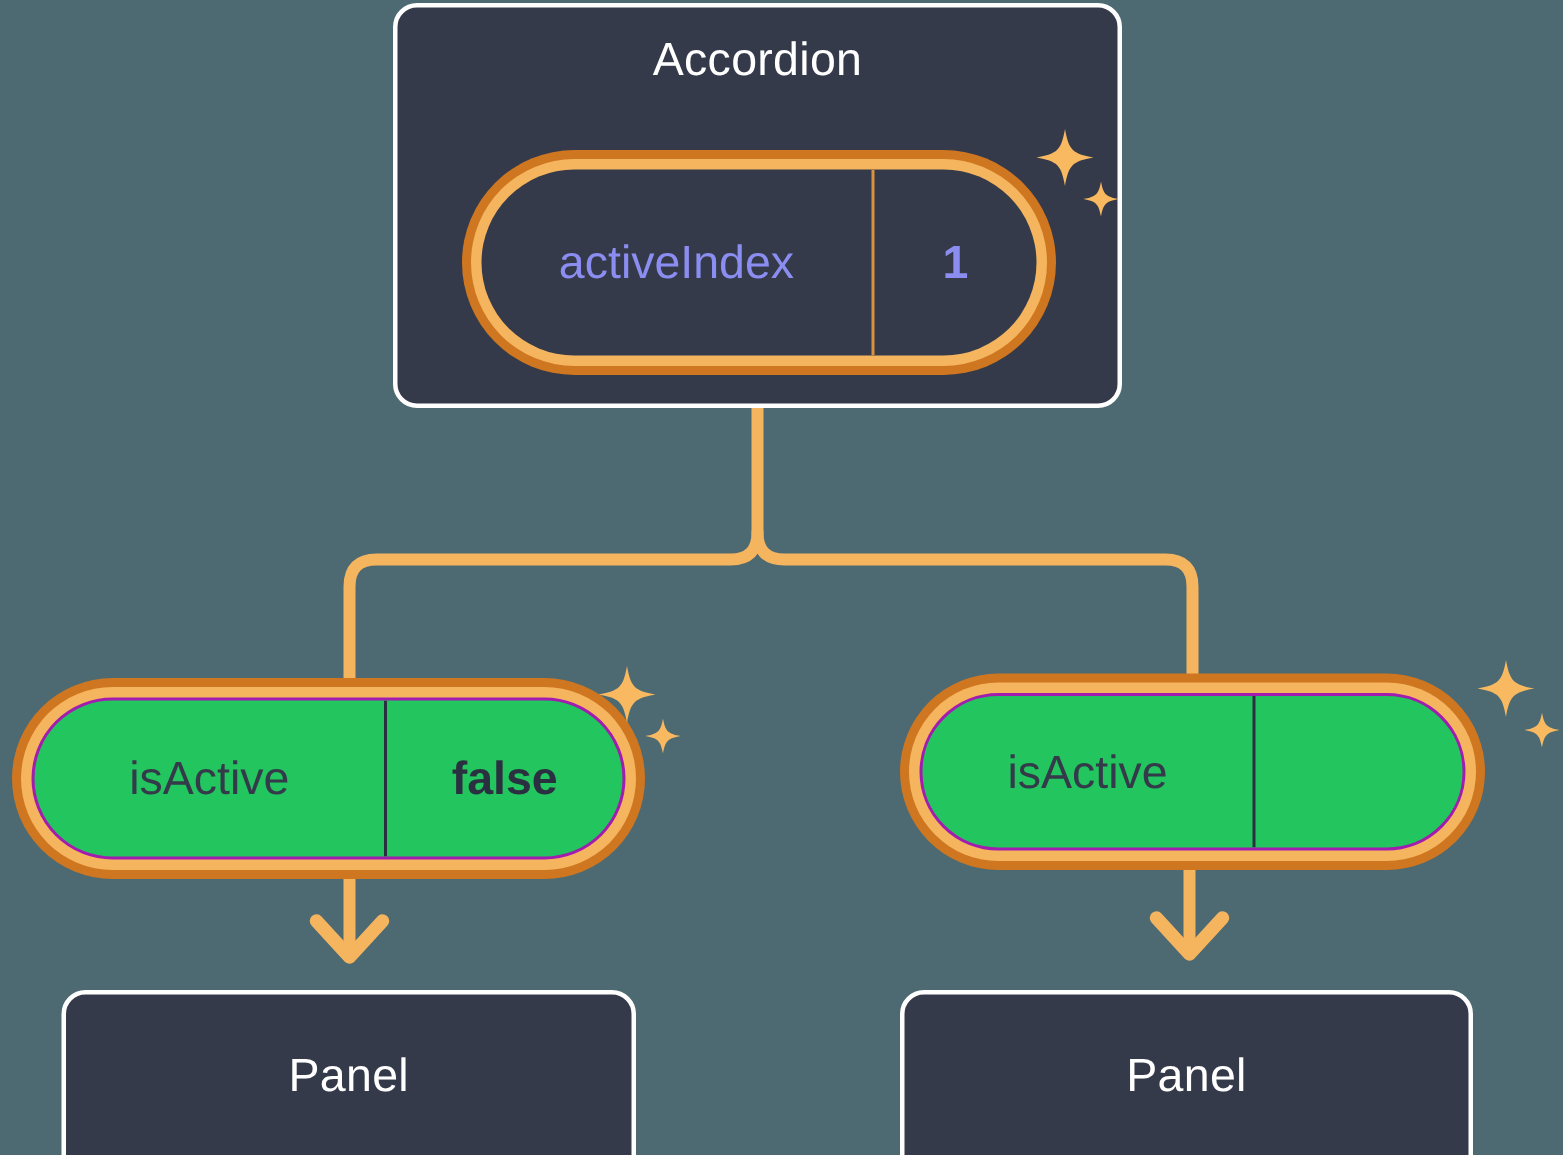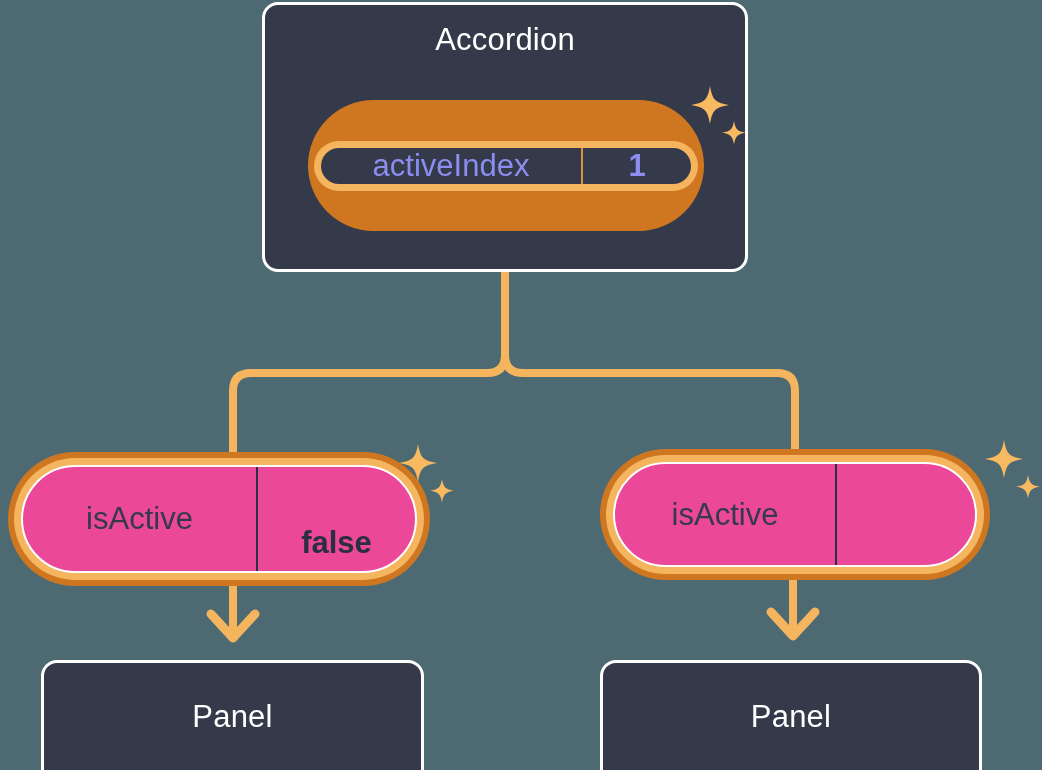--- a/index.html
+++ b/index.html
@@ -106,44 +106,44 @@
     height: 100%;
     box-sizing: border-box;
     white-space: nowrap;
   }
 
   
   #accordion-state {
     left: 308px;
     top: 100px;
     width: 396px;
-    height: 131px;
-    align-items: center;
+    height: 150px;
   }
   #accordion-state .pill-body {
     background: #343a4a;
   }
   #accordion-state .pill-key {
     flex: 0 0 262px;
     color: #8b8ef0;
     font-size: 31px;
     font-weight: 400;
     border-right: 2px solid #d9913f;
   }
   #accordion-state .pill-val {
     flex: 1 1 auto;
     color: #8b8ef0;
     font-size: 31px;
     font-weight: 700;
   }
 
   
   .leaf-pill .pill-body {
-    background: #ec4899;
-    border: 2px solid #ffffff;
+    background: #22c55e;
+    border: 2px solid #a21caf;
+    align-items: flex-end;
   }
   .leaf-pill .pill-key {
     color: #343a4a;
     font-size: 31px;
     font-weight: 400;
   }
   .leaf-pill .pill-val {
     color: #2b3040;
     font-size: 31px;
     font-weight: 700;

